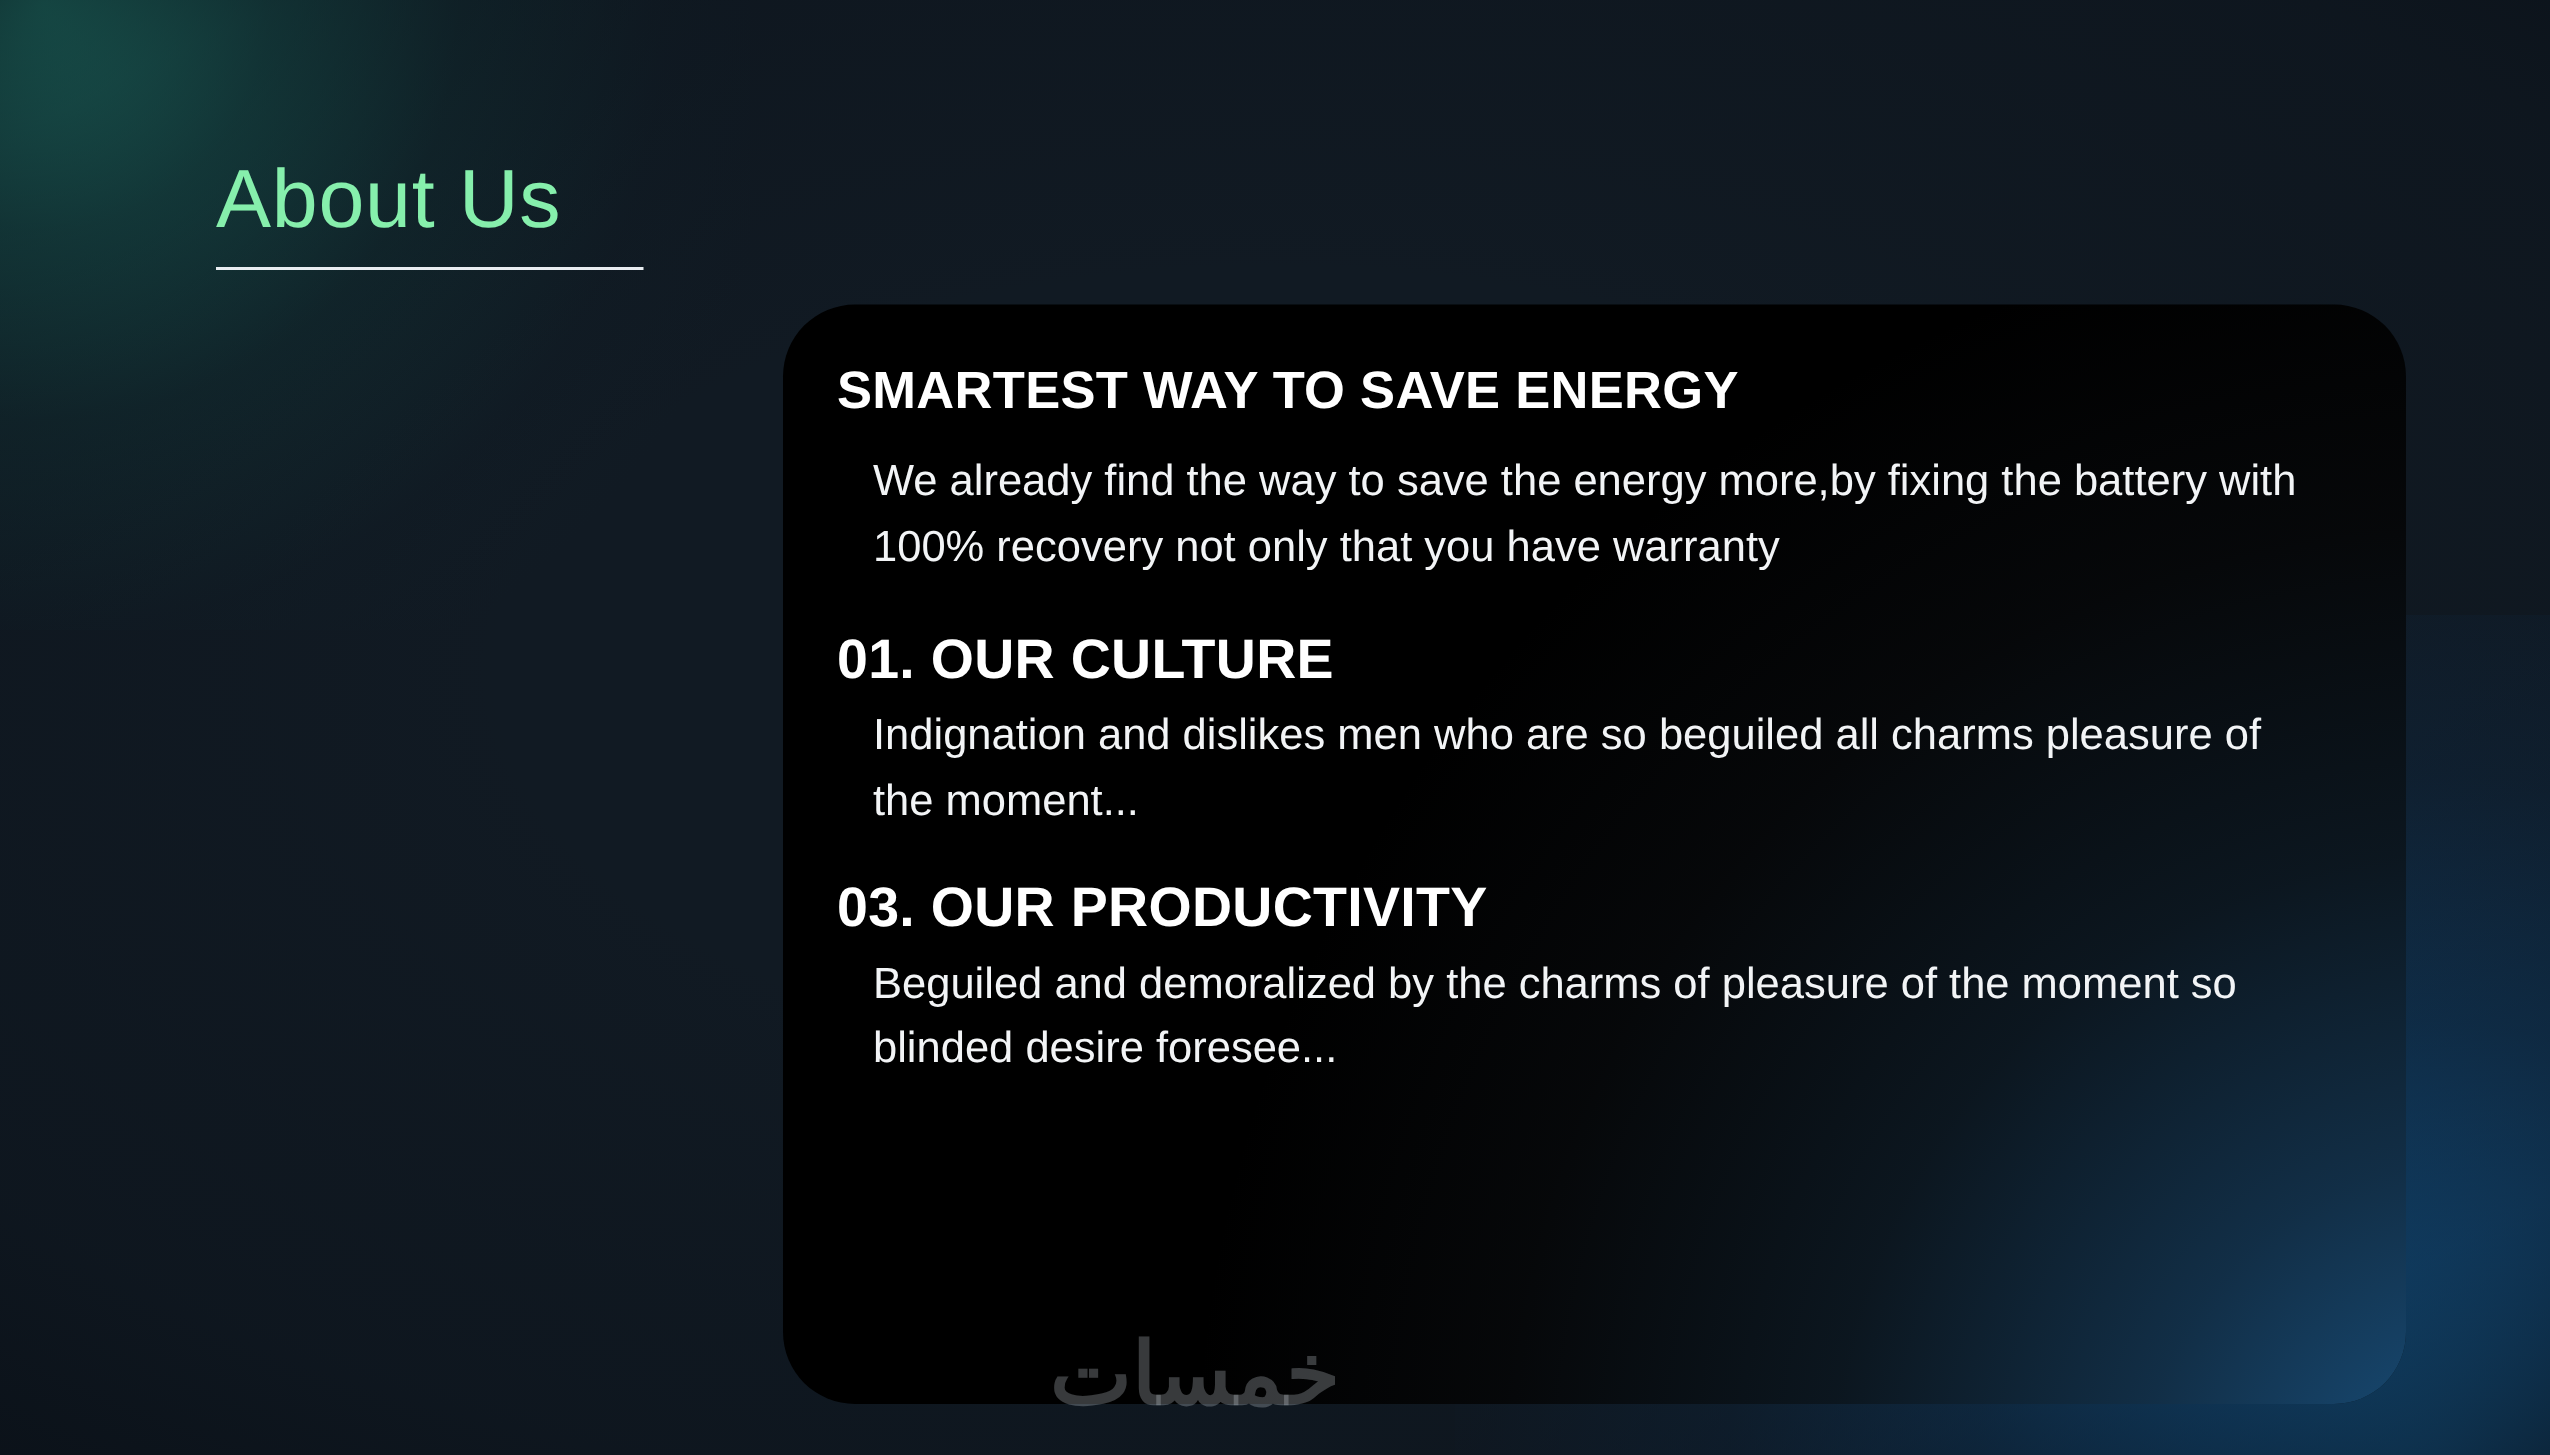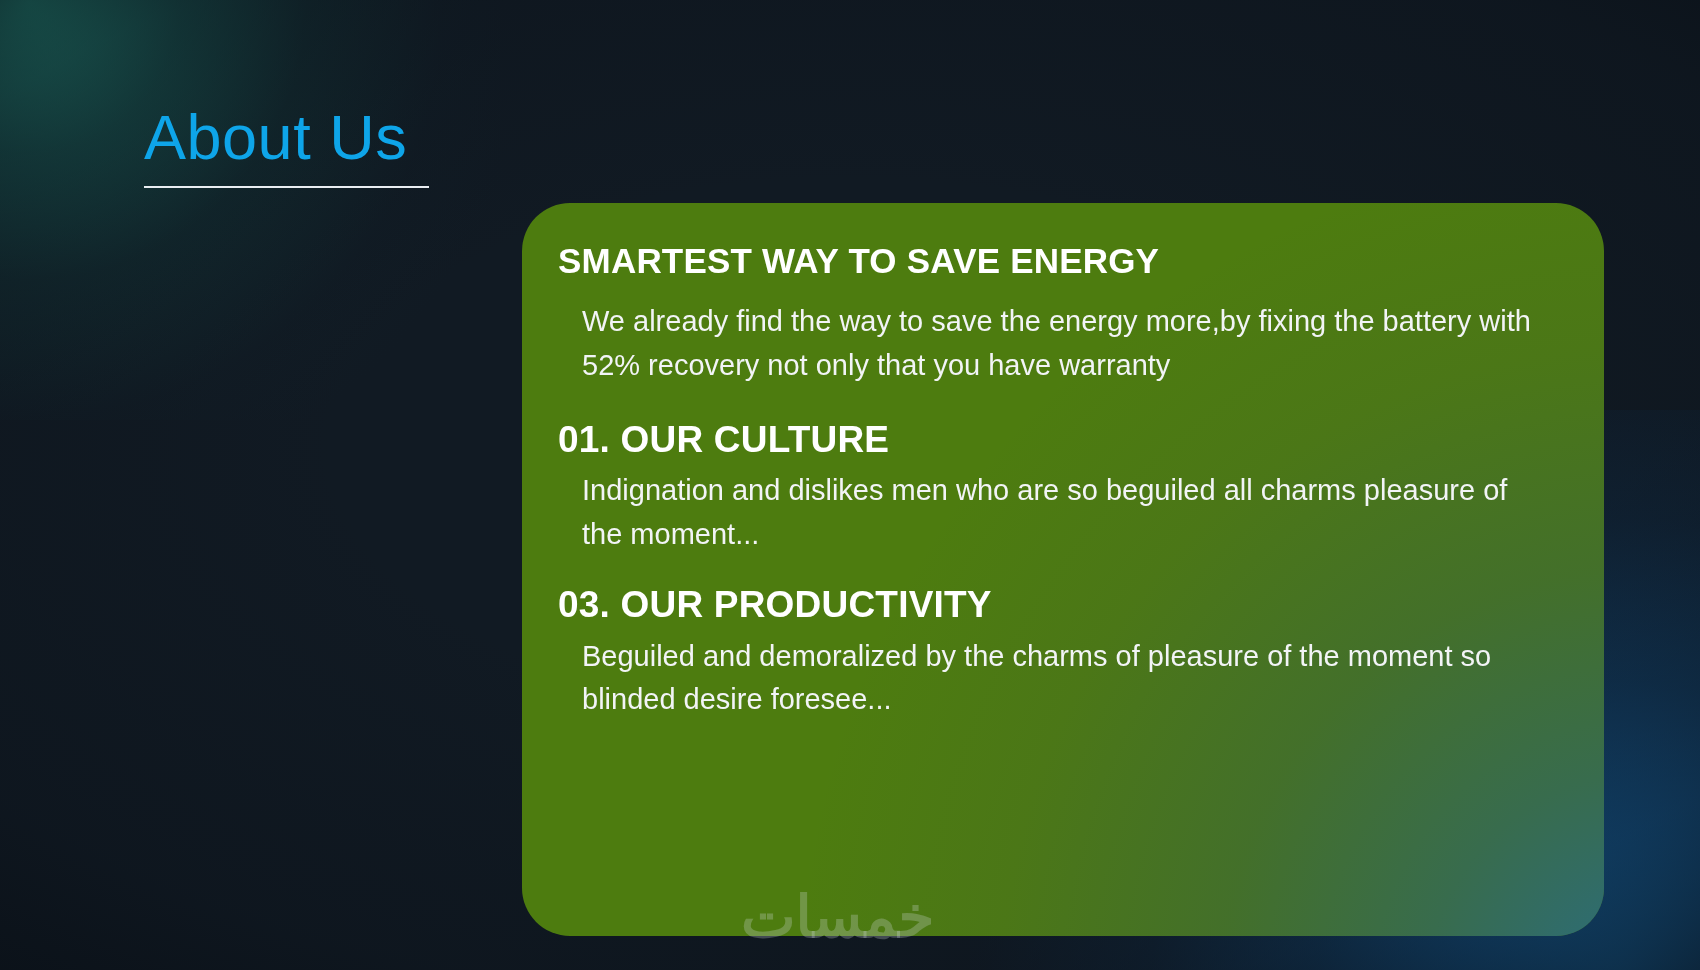--- a/index.html
+++ b/index.html
@@ -62,44 +62,44 @@
   }
 
   
   .title-block {
     position: absolute;
     left: 144px;
     top: 104px;
   }
 
   .title-text {
-    font-size: 63px;
+    font-size: 55px;
     font-weight: 300;
-    color: #0ea5e9;
+    color: #86efac;
     letter-spacing: 0.5px;
     line-height: 1.05;
     white-space: nowrap;
   }
 
   .title-rule {
     margin-top: 16px;
     width: 285px;
     height: 2px;
     background: #e9edf1;
   }
 
   
   .card {
     position: absolute;
     left: 522px;
     top: 203px;
     width: 1082px;
     height: 733px;
     border-radius: 48px;
-    background: #4d7c0f;
+    background: #000000;
     overflow: hidden;
   }
 
   .card-tint {
     position: absolute;
     inset: 0;
     background: radial-gradient(circle at 104% 108%,
                 rgba(32,104,163,0.78) 0%,
                 rgba(35,92,140,0.50) 16%,
                 rgba(42,80,112,0.28) 31%,
@@ -140,21 +140,21 @@
     padding-left: 24px;
     max-width: 960px;
   }
 
   .block-gap { height: 30px; }
   .block-gap-sm { height: 26px; }
 
   
   .watermark {
     position: absolute;
-    left: 741px;
+    left: 700px;
     top: 888px;
     font-size: 58px;
     font-weight: 700;
     color: rgba(215,224,232,0.26);
     letter-spacing: 1px;
     direction: rtl;
     pointer-events: none;
     line-height: 1;
   }
 </style>
@@ -170,21 +170,21 @@
   <div class="title-block">
     <div class="title-text">About Us</div>
     <div class="title-rule"></div>
   </div>
 
   <div class="card">
     <div class="card-tint"></div>
     <div class="card-inner">
 
       <div class="card-h1">SMARTEST WAY TO SAVE ENERGY</div>
-      <p class="card-p">We already find the way to save the energy more,by fixing the battery with 52% recovery not only that you have warranty</p>
+      <p class="card-p">We already find the way to save the energy more,by fixing the battery with 100% recovery not only that you have warranty</p>
 
       <div class="block-gap"></div>
 
       <div class="card-h2">01. OUR CULTURE</div>
       <p class="card-p">Indignation and dislikes men who are so beguiled all charms pleasure of the moment...</p>
 
       <div class="block-gap-sm"></div>
 
       <div class="card-h2">03. OUR PRODUCTIVITY</div>
       <p class="card-p">Beguiled and demoralized by the charms of pleasure of the moment so blinded desire foresee...</p>

